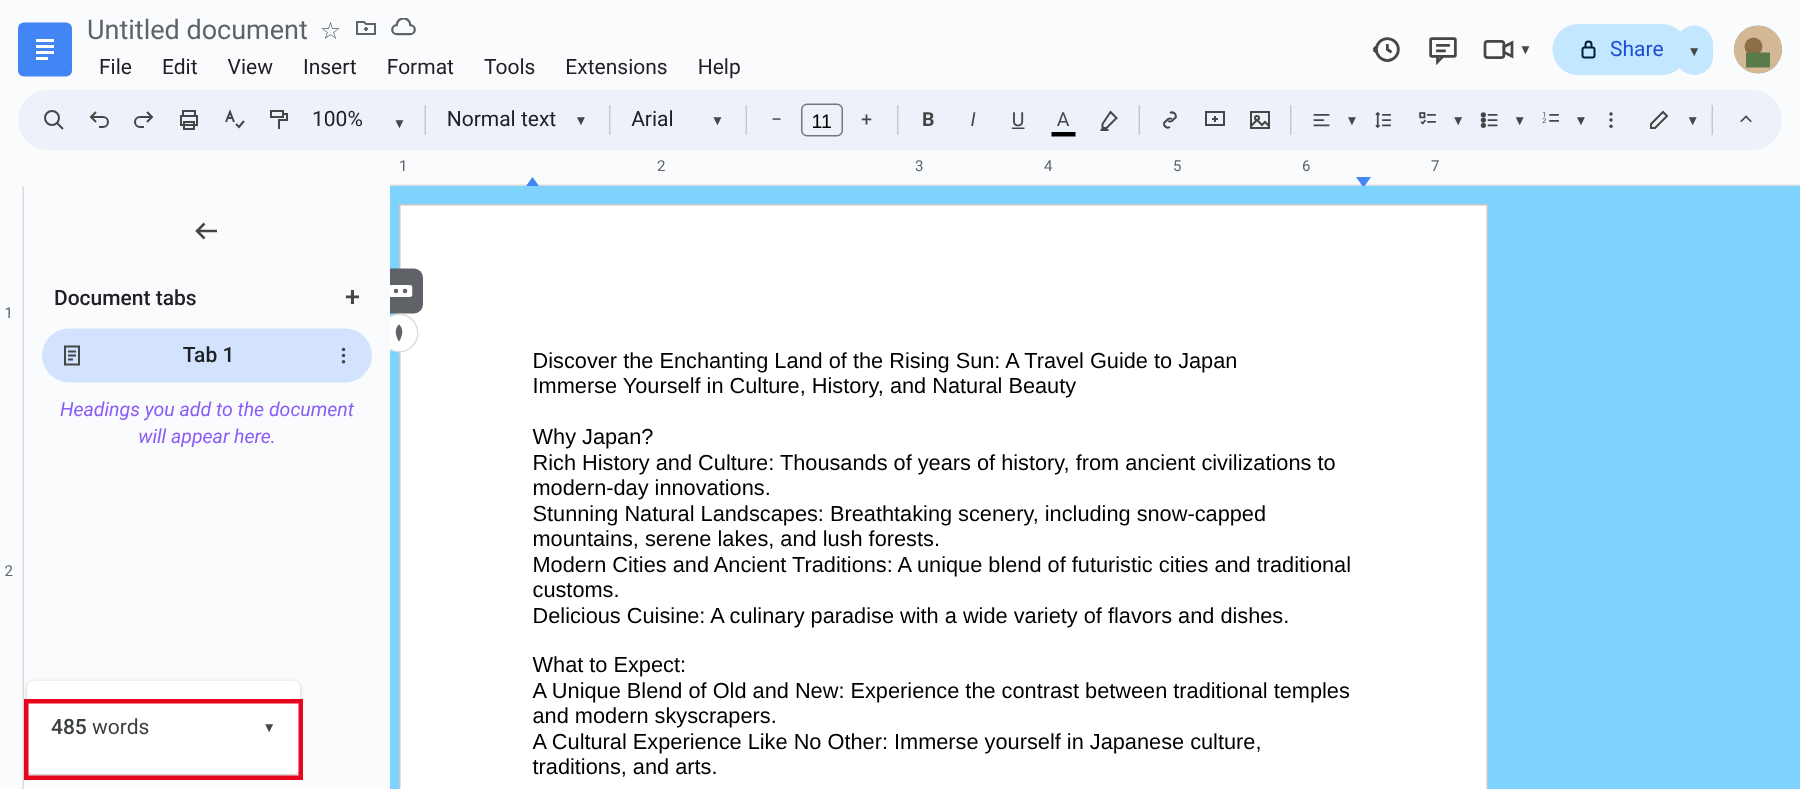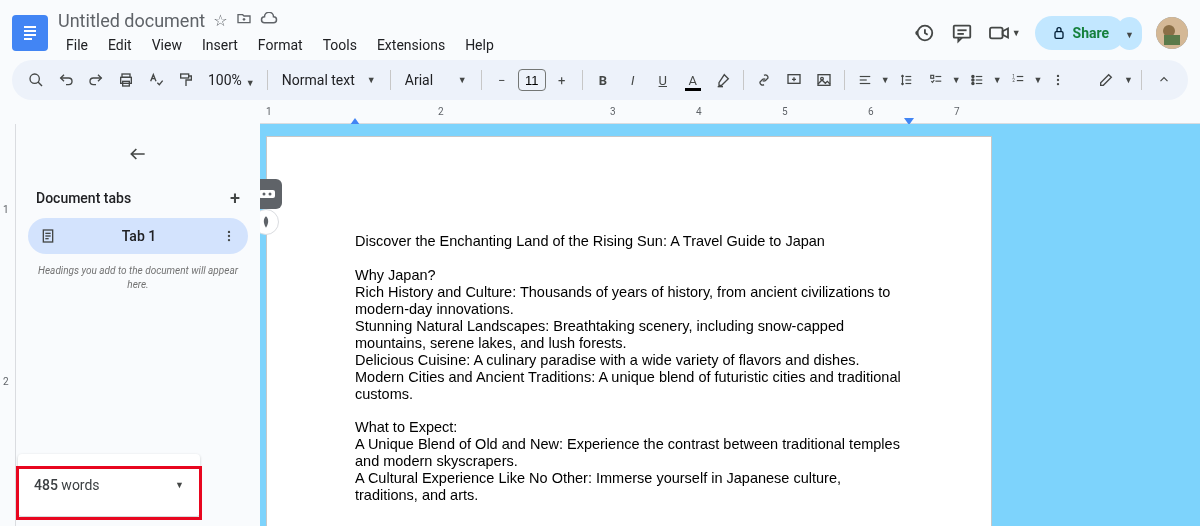--- a/index.html
+++ b/index.html
@@ -39,40 +39,40 @@
     .icon-btn { width: 24px; height: 24px; display: flex; align-items: center; justify-content: center; color: #444746; }
     .meet { display: flex; align-items: center; gap: 2px; }
     .share-btn {
       background: #c2e7ff;
       border-radius: 40px;
       padding: 9px 16px;
       display: flex;
       align-items: center;
       gap: 6px;
       font-size: 14px;
-      color: #15803d;
-      font-weight: 700;
+      color: #1d4ed8;
+      font-weight: 400;
     }
     .share-drop { background: #c2e7ff; border-radius: 40px; padding: 9px 8px; margin-left: -8px; color: #001d35; }
     .avatar { width: 32px; height: 32px; border-radius: 50%; overflow: hidden; background: #9aa0a6; }
     .avatar svg { width: 32px; height: 32px; }
 
     .toolbar-wrap { padding: 0 12px 8px 12px; }
     .toolbar {
       background: #edf2fa;
       border-radius: 24px;
       height: 40px;
       display: flex;
       align-items: center;
       padding: 0 10px;
       gap: 2px;
     }
     .tb-btn { width: 28px; height: 28px; display: flex; align-items: center; justify-content: center; color: #444746; border-radius: 4px; }
     .tb-sep { width: 1px; height: 20px; background: #c7c7c7; margin: 0 4px; }
-    .zoom { display: flex; align-items: flex-end; gap: 4px; padding: 0 6px; font-size: 14px; color: #202124; }
+    .zoom { display: flex; align-items: flex-end; gap: 20px; padding: 0 6px; font-size: 14px; color: #202124; }
     .styles { display: flex; align-items: center; gap: 4px; padding: 0 8px; font-size: 14px; color: #202124; min-width: 110px; justify-content: space-between; }
     .font-sel { display: flex; align-items: center; gap: 4px; padding: 0 8px; font-size: 14px; color: #202124; min-width: 78px; justify-content: space-between; }
     .size-box { display: flex; align-items: center; gap: 2px; }
     .size-input { width: 28px; height: 22px; border: 1px solid #747775; border-radius: 4px; text-align: center; font-size: 13px; background: transparent; }
     .text-color-underline { position: relative; }
     .text-color-underline::after { content:''; position:absolute; bottom:3px; left:6px; right:6px; height:3px; background:#000; }
     .drop { font-size: 9px; color: #444746; }
     .tb-right { margin-left: auto; display: flex; align-items: center; gap: 4px; }
 
     .ruler-row { height: 16px; background: #f9fbfd; position: relative; display: flex; }
@@ -83,21 +83,21 @@
     .indent-marker.down { border-top: none; border-bottom: 7px solid #4285f4; }
 
     .workspace { display: flex; height: calc(526px - 60px - 48px - 16px); }
     .v-ruler { width: 16px; background: #f9fbfd; border-right: 1px solid #dadce0; position: relative; font-size: 10px; color: #5f6368; }
     .v-num { position: absolute; left: 3px; }
     .sidebar { width: 244px; padding: 16px 8px; position: relative; text-align: center; }
     .back-arrow { color: #444746; padding: 4px 12px; }
     .tabs-hdr { display: flex; align-items: center; justify-content: space-between; padding: 16px 12px 10px 12px; font-size: 14px; font-weight: 500; }
     .tab-chip { background: #d3e3fd; border-radius: 20px; padding: 10px 12px; display: flex; align-items: center; gap: 10px; margin: 0 4px; font-size: 14px; font-weight: 500; }
     .tab-chip-label { flex: 1; }
-    .outline-hint { font-size: 10px; color: #737373; font-style: italic; padding: 10px 14px; line-height: 1.4; }
+    .outline-hint { font-size: 13px; color: #8b5cf6; font-style: italic; padding: 10px 14px; line-height: 1.4; }
 
     .page-area { flex: 1; position: relative; overflow: hidden; background: #7dd3fc; }
     .page { position: absolute; left: 6px; top: 12px; width: 726px; min-height: 900px; background: #fff; border: 1px solid #c7c7c7; padding: 96px 88px 40px 88px; font-family: Arial, sans-serif; font-size: 14.5px; color: #000; line-height: 1.17; }
     .page p { margin: 0 0 0 0; }
     .side-bubble { position: absolute; left: -15px; top: 42px; width: 30px; height: 30px; background: #5f6368; border-radius: 6px 6px 6px 0; display: flex; align-items: center; justify-content: center; }
     .side-leaf { position: absolute; left: -14px; top: 72px; width: 26px; height: 26px; background: #fff; border: 1px solid #dadce0; border-radius: 50%; display: flex; align-items: center; justify-content: center; color: #5f6368; }
 
     .wordcount {
       position: absolute;
       left: 18px;
@@ -420,26 +420,27 @@
             <circle cx="5" cy="6" r="1.5" fill="#5f6368"></circle>
             <circle cx="11" cy="6" r="1.5" fill="#5f6368"></circle>
           </svg>
         </div>
       <div class="side-leaf">
           <svg width="14" height="14" viewBox="0 0 24 24" fill="#5f6368">
             <path d="M12 2 C7 7 7 13 12 22 C17 13 17 7 12 2 Z"></path>
           </svg>
         </div>
       <p>Discover the Enchanting Land of the Rising Sun: A Travel Guide to Japan</p>
+      <p>Immerse Yourself in Culture, History, and Natural Beauty</p>
       <p>&nbsp;</p>
       <p>Why Japan?</p>
       <p>Rich History and Culture: Thousands of years of history, from ancient civilizations to modern-day innovations.</p>
       <p>Stunning Natural Landscapes: Breathtaking scenery, including snow-capped mountains, serene lakes, and lush forests.</p>
+      <p>Modern Cities and Ancient Traditions: A unique blend of futuristic cities and traditional customs.</p>
       <p>Delicious Cuisine: A culinary paradise with a wide variety of flavors and dishes.</p>
-      <p>Modern Cities and Ancient Traditions: A unique blend of futuristic cities and traditional customs.</p>
       <p>&nbsp;</p>
       <p>What to Expect:</p>
       <p>A Unique Blend of Old and New: Experience the contrast between traditional temples and modern skyscrapers.</p>
       <p>A Cultural Experience Like No Other: Immerse yourself in Japanese culture, traditions, and arts.</p>
 
     </div>
   </div>
 </div>
 
 <div class="wordcount">

